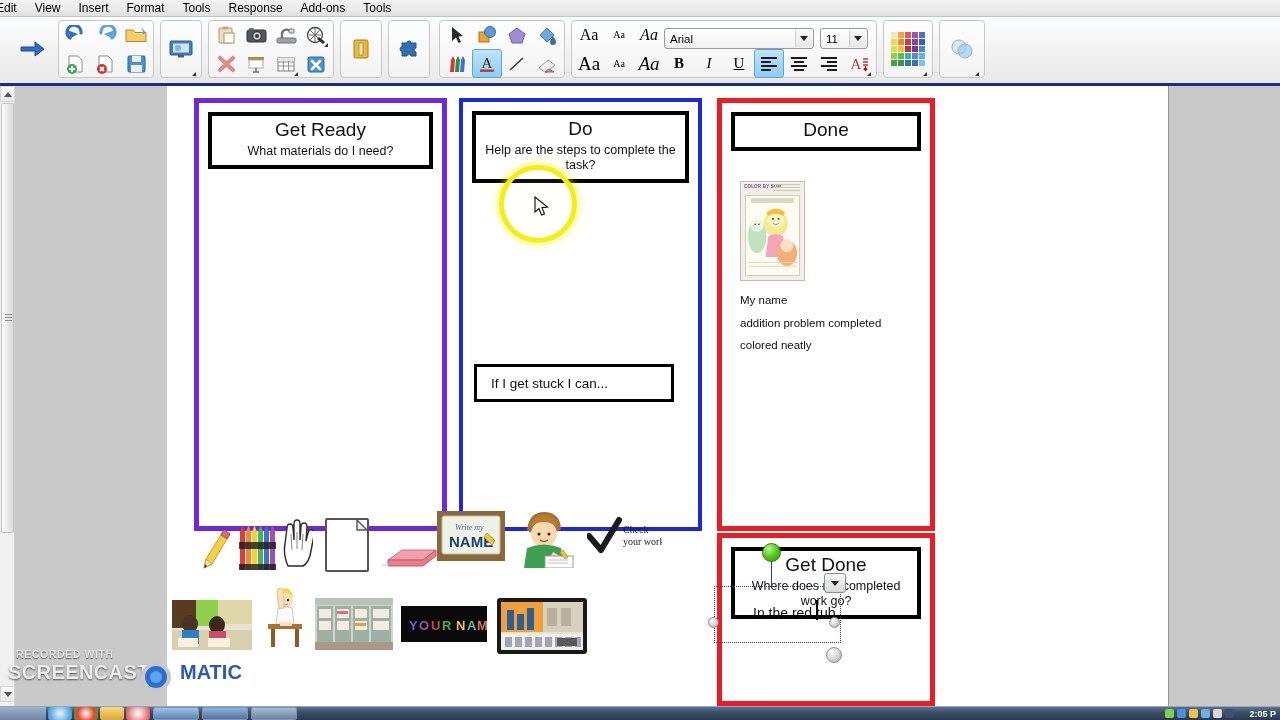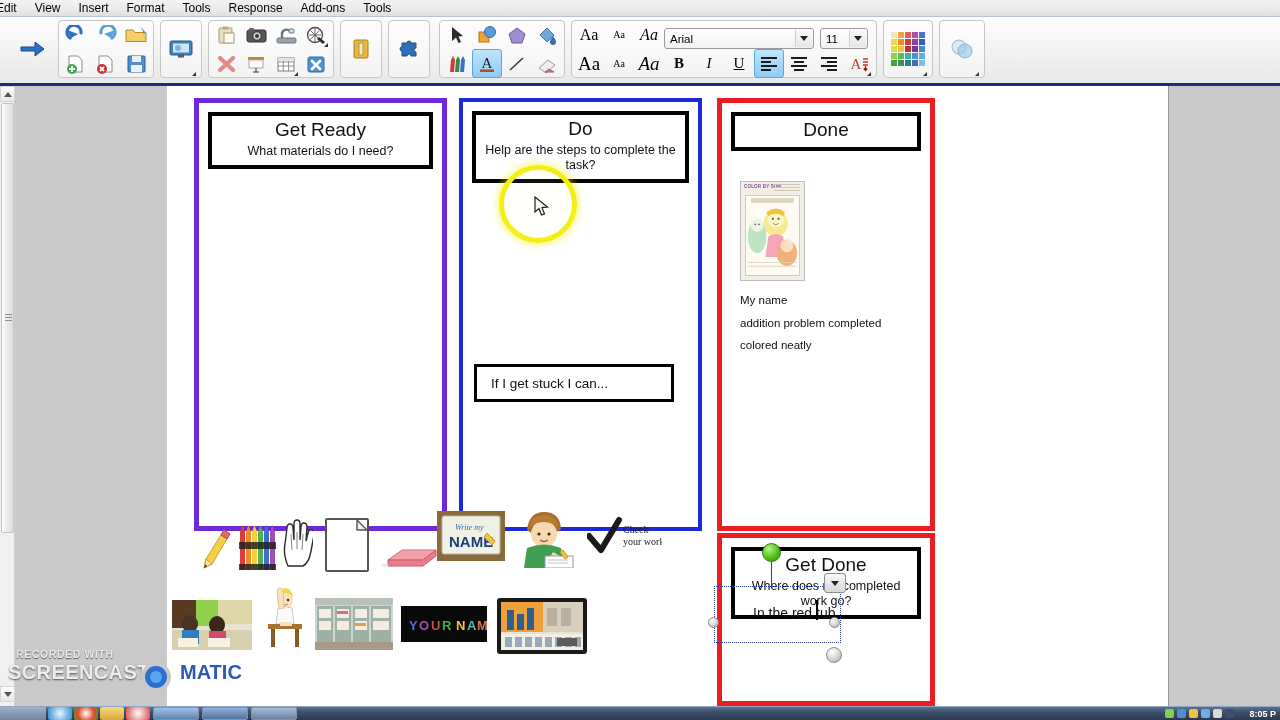--- a/index.html
+++ b/index.html
@@ -873,16 +873,16 @@
     <div class="tb-win" style="width:46px; background:linear-gradient(180deg,#8fb4dd,#52709a)"></div>
     <div class="tb-win" style="width:46px; background:linear-gradient(180deg,#a8bcd4,#6b82a0)"></div>
     <div class="tray">
       <span style="background:#7fd04a"></span>
       <span style="background:#4f8fd0"></span>
       <span style="background:#f0c24a"></span>
       <span style="background:#6fb0e2"></span>
       <span style="background:#d9d9d9"></span>
       <span style="background:#3f4f6f"></span>
     </div>
-    <div class="tb-clock">8:05 P</div>
+    <div class="tb-clock">2:05 P</div>
   </div>
 
 </div>
 
 </body></html>

